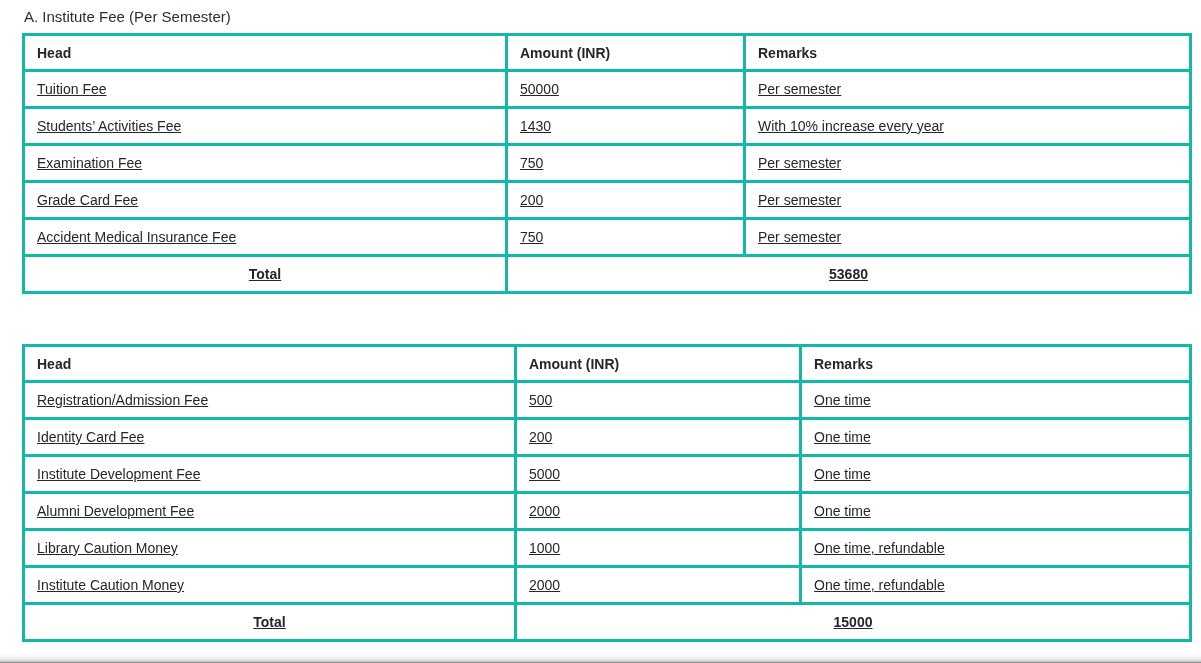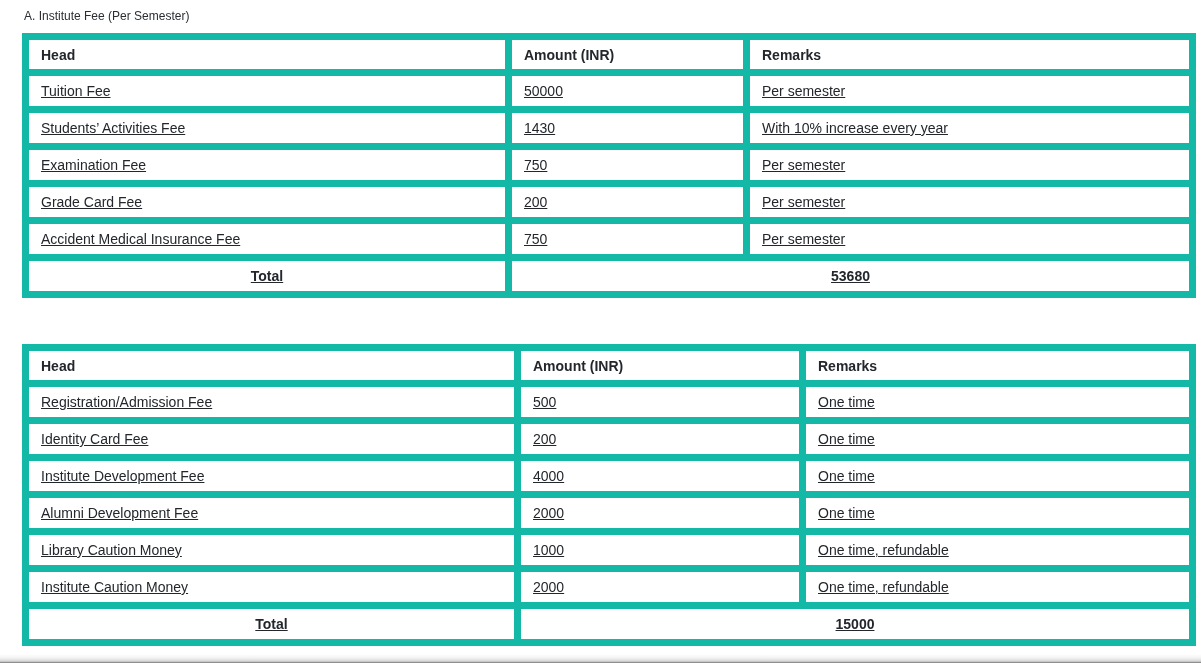--- a/index.html
+++ b/index.html
@@ -18,34 +18,34 @@
   }
   .fee-section {
     position: absolute;
     left: 22px;
     width: 1167px;
   }
   #section-a { top: 8px; }
   #section-b { top: 344px; }
   .section-title {
     padding-left: 2px;
-    font-size: 12px;
+    font-size: 15px;
     line-height: 17px;
     color: #2a2e33;
     margin-bottom: 8px;
   }
   table.fee-table {
     border-collapse: collapse;
     table-layout: fixed;
     width: 1167px;
     background: #ffffff;
   }
   table.fee-table th,
   table.fee-table td {
-    border: 7px solid #14b8a6;
+    border: 3px solid #14b8a6;
     padding: 0 12px;
     font-size: 14px;
     text-align: left;
     vertical-align: middle;
     color: #23272c;
     background: #ffffff;
     overflow: hidden;
     white-space: nowrap;
   }
   table.fee-table thead tr { height: 36px; }
@@ -149,21 +149,21 @@
             <td>500</td>
             <td>One time</td>
           </tr>
           <tr>
             <td>Identity Card Fee</td>
             <td>200</td>
             <td>One time</td>
           </tr>
           <tr>
             <td>Institute Development Fee</td>
-            <td>4000</td>
+            <td>5000</td>
             <td>One time</td>
           </tr>
           <tr>
             <td>Alumni Development Fee</td>
             <td>2000</td>
             <td>One time</td>
           </tr>
           <tr>
             <td>Library Caution Money</td>
             <td>1000</td>

